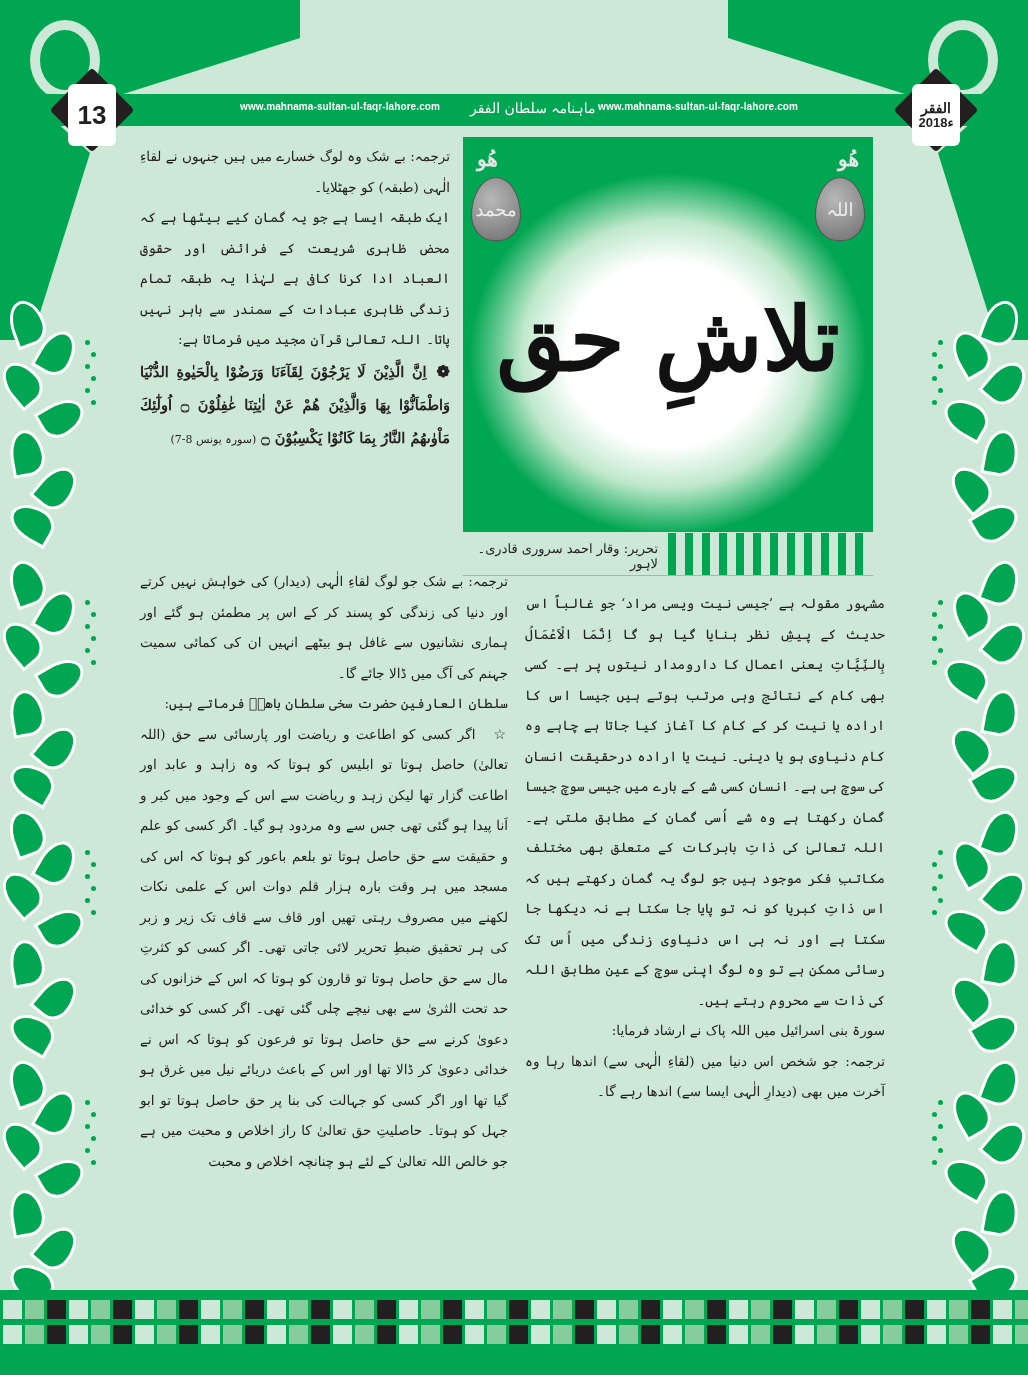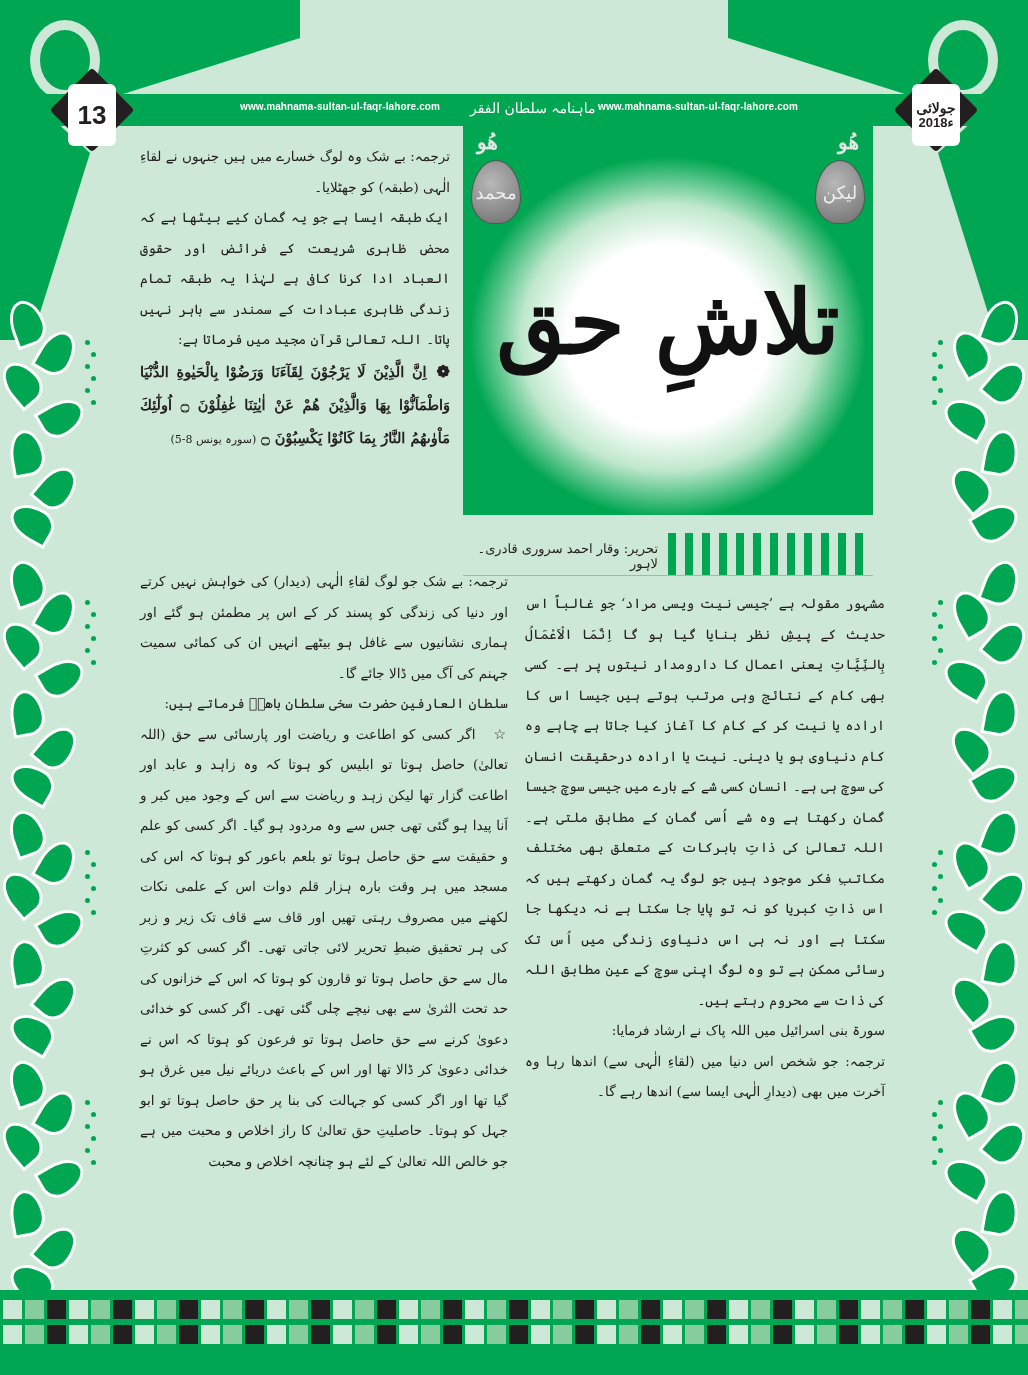--- a/index.html
+++ b/index.html
@@ -10,21 +10,21 @@
   .header-bar{position:absolute;left:0;top:94px;width:1028px;height:32px;background:#00a651;}
   .url{position:absolute;top:101px;color:#fff;font-family:"Liberation Sans",sans-serif;font-size:10px;font-weight:bold;letter-spacing:0.1px;}
   .hdr-logo{position:absolute;left:470px;top:100px;color:#fff;font-size:14px;font-family:"DejaVu Serif",serif;}
   .badge-wrap{position:absolute;width:76px;height:76px;}
   .badge-diamond{position:absolute;left:8px;top:8px;width:60px;height:60px;background:#231f20;transform:rotate(45deg);border-radius:4px;}
   .badge-box{position:absolute;left:14px;top:12px;width:48px;height:62px;background:#fff;border-radius:6px;display:flex;flex-direction:column;align-items:center;justify-content:center;}
   .page-num{font-family:"Liberation Sans",sans-serif;font-weight:bold;font-size:26px;color:#231f20;}
   .month{font-family:"DejaVu Serif",serif;font-weight:bold;font-size:14px;color:#231f20;line-height:16px;}
   .year{font-family:"Liberation Sans",sans-serif;font-weight:bold;font-size:13px;color:#231f20;line-height:14px;}
   
-  .title-panel{position:absolute;left:463px;top:120px;width:410px;height:395px;
+  .title-panel{position:absolute;left:463px;top:137px;width:410px;height:395px;
     background:radial-gradient(ellipse 55% 52% at 50% 55%, #ffffff 0%, #ffffff 45%, #bfe8cc 65%, #00a651 88%);}
   .title-text{position:absolute;left:0;right:0;top:150px;text-align:center;font-family:"DejaVu Serif",serif;font-weight:bold;font-size:88px;color:#111;direction:rtl;}
   .medallion{position:absolute;width:48px;height:62px;border-radius:50% 50% 45% 45% / 60% 60% 40% 40%;background:radial-gradient(circle at 40% 35%,#b8b8b8,#6e6e6e);border:1px solid #555;display:flex;align-items:center;justify-content:center;color:#eee;font-family:"DejaVu Serif",serif;font-size:18px;}
   .hu{position:absolute;color:#e6e6e6;font-family:"DejaVu Serif",serif;font-size:20px;font-weight:bold;}
   .byline-bar{position:absolute;left:463px;top:533px;width:410px;height:42px;background:#cde8d6;border-bottom:1px solid #7ccf9a;}
   .byline{position:absolute;left:10px;top:8px;width:185px;text-align:right;direction:rtl;font-family:"DejaVu Serif",serif;font-size:13px;color:#231f20;}
   .stripe{position:absolute;top:0;width:8px;height:42px;background:#00a651;}
   
   .col{position:absolute;direction:rtl;text-align:justify;font-family:"DejaVu Serif",serif;color:#231f20;font-size:13.5px;line-height:30.5px;}
   .col p{margin:0;}
@@ -56,21 +56,21 @@
 
 <div class="badge-wrap" style="left:54px;top:72px;">
   <div class="badge-diamond"></div>
   <div class="badge-box">
     <span class="page-num">13</span>
   </div>
 </div>
 <div class="badge-wrap" style="left:898px;top:72px;">
   <div class="badge-diamond"></div>
   <div class="badge-box">
-    <span class="month">جولائی</span>
+    <span class="month">الفقر</span>
     <span class="year">2018ء</span>
   </div>
 </div>
 
 <div id="left-deco">
     <div class="paisley" style="top: 300px; left: 10px; transform: rotate(-20deg);"></div>
     <div class="paisley" style="top: 330px; left: 40px; transform: rotate(30deg);"></div>
     <div class="paisley" style="top: 360px; left: 5px; transform: rotate(-40deg);"></div>
     <div class="paisley" style="top: 395px; left: 45px; transform: rotate(60deg);"></div>
     <div class="paisley" style="top: 430px; left: 10px; transform: rotate(-10deg);"></div>
@@ -177,21 +177,21 @@
     <div class="dot" style="top: 1160px; right: 91px;"></div>
   </div>
 
 <div class="title-panel">
   <span class="hu" style="left:14px;top:10px;">ھُو</span>
   <div class="medallion" style="left:8px;top:40px;">
       <span>محمد</span>
     </div>
   <span class="hu" style="right:14px;top:10px;">ھُو</span>
   <div class="medallion" style="right:8px;top:40px;">
-      <span>لیکن</span>
+      <span>اللہ</span>
     </div>
   <div class="title-text">تلاشِ حق</div>
 </div>
 <div class="byline-bar">
   <div id="stripes">
       <div class="stripe" style="left: 205px;"></div>
       <div class="stripe" style="left: 222px;"></div>
       <div class="stripe" style="left: 239px;"></div>
       <div class="stripe" style="left: 256px;"></div>
       <div class="stripe" style="left: 273px;"></div>
@@ -202,21 +202,21 @@
       <div class="stripe" style="left: 358px;"></div>
       <div class="stripe" style="left: 375px;"></div>
       <div class="stripe" style="left: 392px;"></div>
     </div>
   <span class="byline">تحریر: وقار احمد سروری قادری۔ لاہور</span>
 </div>
 
 <div class="col" style="left:140px;top:141px;width:310px;">
   <p>ترجمہ:  بے شک وہ لوگ خسارے میں ہیں جنہوں نے لقاءِ الٰہی (طبقہ) کو جھٹلایا۔</p>
   <p>ایک طبقہ ایسا ہے جو یہ گمان کیے بیٹھا ہے کہ محض ظاہری شریعت کے فرائض اور حقوق العباد ادا کرنا کافی ہے لہٰذا یہ طبقہ تمام زندگی ظاہری عبادات کے سمندر سے باہر نہیں پاتا۔ اللہ تعالیٰ قرآنِ مجید میں فرماتا ہے:</p>
-  <p class="ayah"><span class="flower">❁</span><span>اِنَّ الَّذِیْنَ لَا یَرْجُوْنَ لِقَآءَنَا وَرَضُوْا بِالْحَیٰوةِ الدُّنْیَا وَاطْمَاَنُّوْا بِهَا وَالَّذِیْنَ هُمْ عَنْ اٰیٰتِنَا غٰفِلُوْنَ ۝ اُولٰٓئِكَ مَاْوٰىهُمُ النَّارُ بِمَا كَانُوْا یَكْسِبُوْنَ ۝</span> <span class="ref">(سورہ یونس 8-5)</span></p>
+  <p class="ayah"><span class="flower">❁</span><span>اِنَّ الَّذِیْنَ لَا یَرْجُوْنَ لِقَآءَنَا وَرَضُوْا بِالْحَیٰوةِ الدُّنْیَا وَاطْمَاَنُّوْا بِهَا وَالَّذِیْنَ هُمْ عَنْ اٰیٰتِنَا غٰفِلُوْنَ ۝ اُولٰٓئِكَ مَاْوٰىهُمُ النَّارُ بِمَا كَانُوْا یَكْسِبُوْنَ ۝</span> <span class="ref">(سورہ یونس 8-7)</span></p>
 </div>
 <div class="col" style="left:140px;top:566px;width:368px;">
   <p>ترجمہ:  بے شک جو لوگ لقاءِ الٰہی (دیدار) کی خواہش نہیں کرتے اور دنیا کی زندگی کو پسند کر کے اس پر مطمئن ہو گئے اور ہماری نشانیوں سے غافل ہو بیٹھے انہیں ان کی کمائی سمیت جہنم کی آگ میں ڈالا جائے گا۔</p>
   <p>سلطان العارفین حضرت سخی سلطان باھوؒ فرماتے ہیں:</p>
   <p><span class="star">☆</span><span>اگر کسی کو اطاعت و ریاضت اور پارسائی سے حق (اللہ تعالیٰ) حاصل ہوتا تو ابلیس کو ہوتا کہ وہ زاہد و عابد اور اطاعت گزار تھا لیکن زہد و ریاضت سے اس کے وجود میں کبر و اَنا پیدا ہو گئی تھی جس سے وہ مردود ہو گیا۔ اگر کسی کو علم و حقیقت سے حق حاصل ہوتا تو بلعم باعور کو ہوتا کہ اس کی مسجد میں ہر وقت بارہ ہزار قلم دوات اس کے علمی نکات لکھنے میں مصروف رہتی تھیں اور قاف سے قاف تک زیر و زبر کی ہر تحقیق ضبطِ تحریر لائی جاتی تھی۔ اگر کسی کو کثرتِ مال سے حق حاصل ہوتا تو قارون کو ہوتا کہ اس کے خزانوں کی حد تحت الثریٰ سے بھی نیچے چلی گئی تھی۔ اگر کسی کو خدائی دعویٰ کرنے سے حق حاصل ہوتا تو فرعون کو ہوتا کہ اس نے خدائی دعویٰ کر ڈالا تھا اور اس کے باعث دریائے نیل میں غرق ہو گیا تھا اور اگر کسی کو جہالت کی بنا پر حق حاصل ہوتا تو ابو جہل کو ہوتا۔ حاصلیتِ حق تعالیٰ کا راز اخلاص و محبت میں ہے جو خالص اللہ تعالیٰ کے لئے ہو چنانچہ اخلاص و محبت</span></p>
 </div>
 
 <div class="col" style="left:525px;top:588px;width:360px;">
   <p>مشہور مقولہ ہے ’جیسی نیت ویسی مراد‘ جو غالباً اس حدیث کے پیشِ نظر بنایا گیا ہو گا اِنَّمَا الْاَعْمَالُ بِالنِّیَّاتِ یعنی اعمال کا دارومدار نیتوں پر ہے۔ کسی بھی کام کے نتائج وہی مرتب ہوتے ہیں جیسا اس کا ارادہ یا نیت کر کے کام کا آغاز کیا جاتا ہے چاہے وہ کام دنیاوی ہو یا دینی۔ نیت یا ارادہ درحقیقت انسان کی سوچ ہی ہے۔ انسان کسی شے کے بارے میں جیسی سوچ جیسا گمان رکھتا ہے وہ شے اُسی گمان کے مطابق ملتی ہے۔ اللہ تعالیٰ کی ذاتِ بابرکات کے متعلق بھی مختلف مکاتبِ فکر موجود ہیں جو لوگ یہ گمان رکھتے ہیں کہ اس ذاتِ کبریا کو نہ تو پایا جا سکتا ہے نہ دیکھا جا سکتا ہے اور نہ ہی اس دنیاوی زندگی میں اُس تک رسائی ممکن ہے تو وہ لوگ اپنی سوچ کے عین مطابق اللہ کی ذات سے محروم رہتے ہیں۔</p>
   <p>سورۃ بنی اسرائیل میں اللہ پاک نے ارشاد فرمایا:</p>

